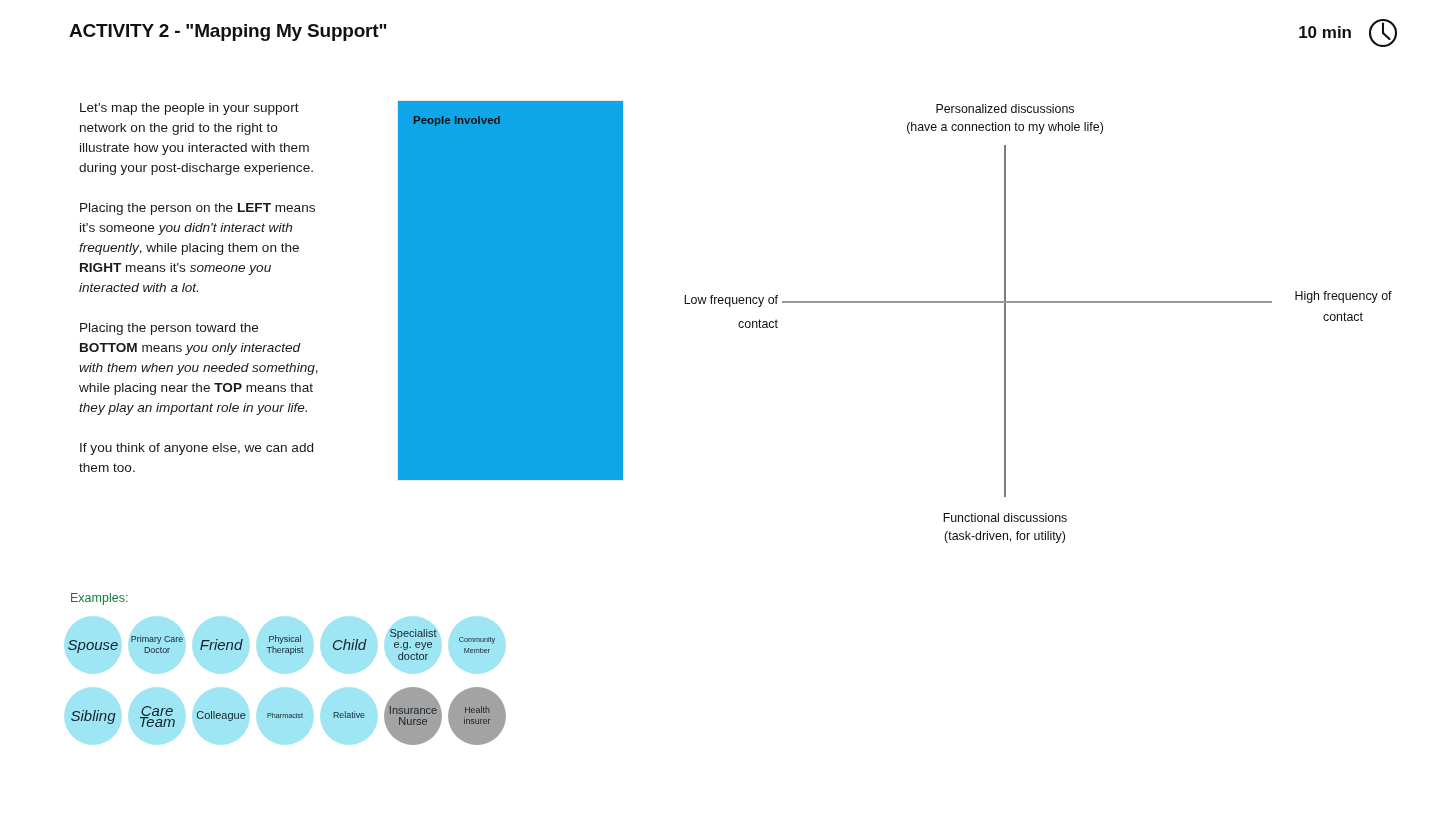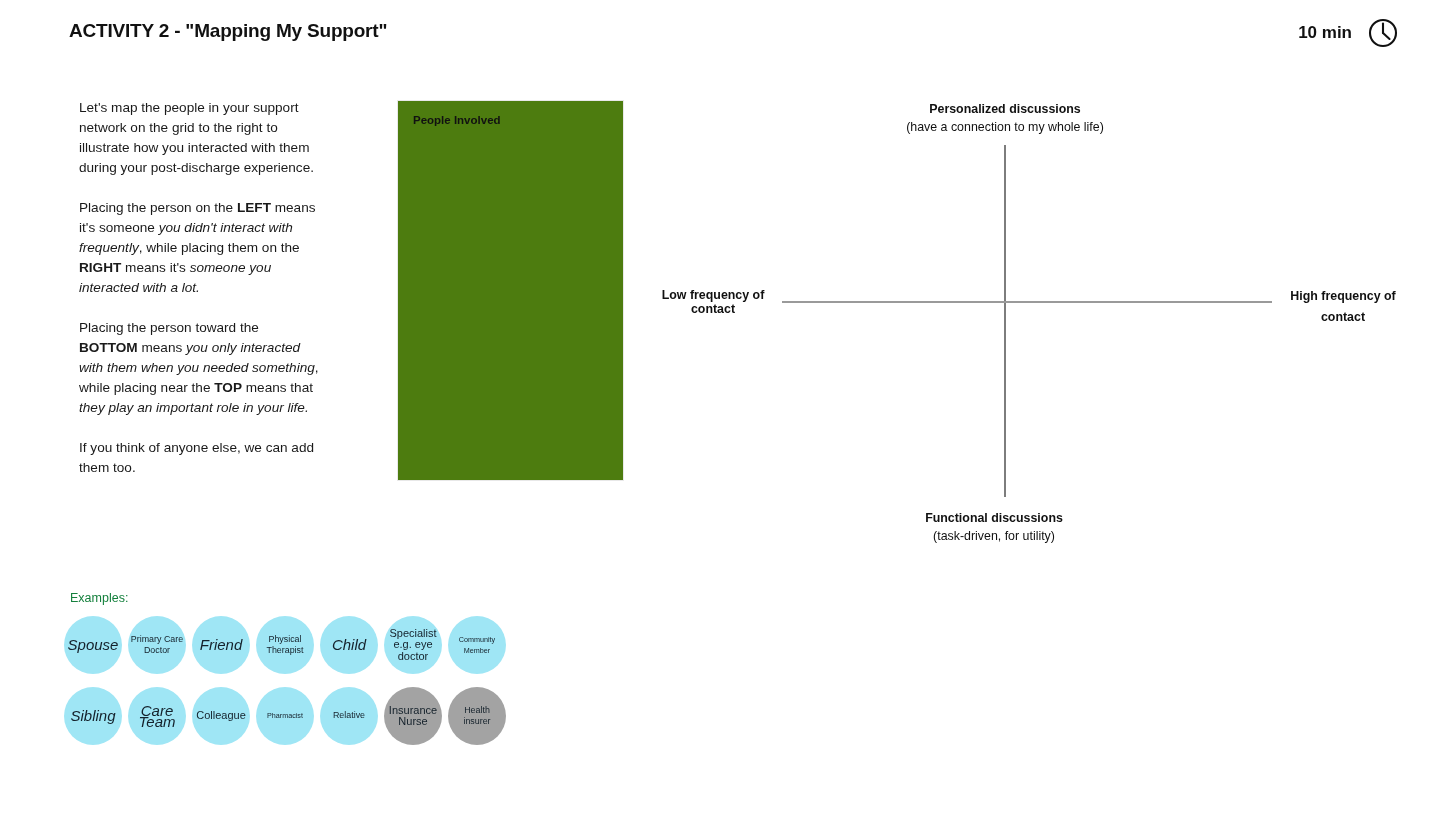--- a/index.html
+++ b/index.html
@@ -64,21 +64,21 @@
   .i { font-style: italic; }
 
   
   #people-box {
     position: absolute;
     left: 397px;
     top: 100px;
     width: 227px;
     height: 381px;
     border: 1px solid #e8e8e8;
-    background: #4d7c0f;
+    background: #0ea5e9;
     box-sizing: border-box;
   }
   #people-box-title {
     position: absolute;
     left: 15px;
     top: 13px;
     font-size: 11.5px;
     font-weight: bold;
     color: #111111;
   }
@@ -108,45 +108,45 @@
     background: #9a9a9a;
   }
   .axis-label {
     position: absolute;
     text-align: center;
     color: #111111;
   }
   .axis-label .lbl-main {
     display: block;
     font-size: 12.4px;
-    font-weight: bold;
+    font-weight: normal;
     line-height: 18px;
   }
   .axis-label .lbl-sub {
     display: block;
     font-size: 12.4px;
     font-weight: normal;
     line-height: 18px;
   }
   #label-top {
     left: 185px;
     top: 5px;
     width: 360px;
   }
   #label-bottom {
-    left: 174px;
+    left: 185px;
     top: 414px;
     width: 360px;
   }
   #label-left {
     left: 8px;
     top: 193px;
     width: 130px;
   }
-  #label-left .lbl-main { line-height: 14px; }
+  #label-left .lbl-main { line-height: 24px; text-align: right; }
   #label-right {
     left: 633px;
     top: 191px;
     width: 140px;
   }
   #label-right .lbl-main { line-height: 21px; }
 
   
   #examples-label {
     position: absolute;

